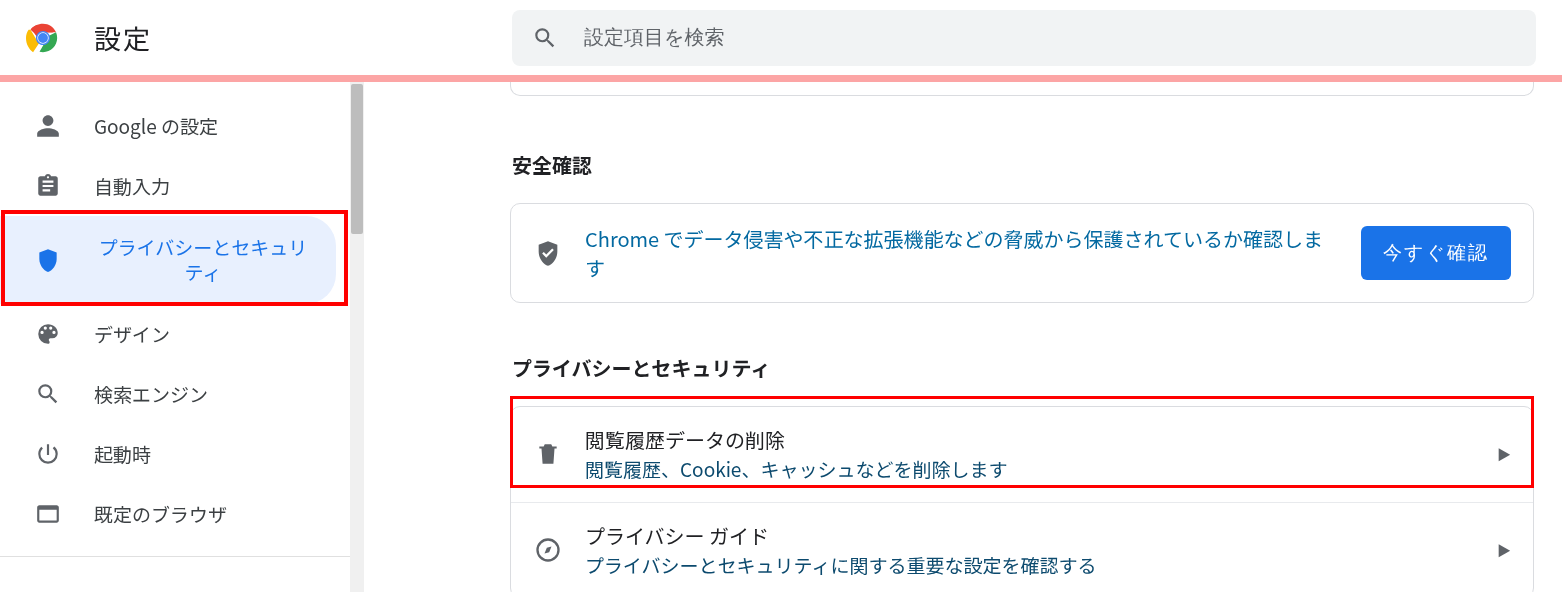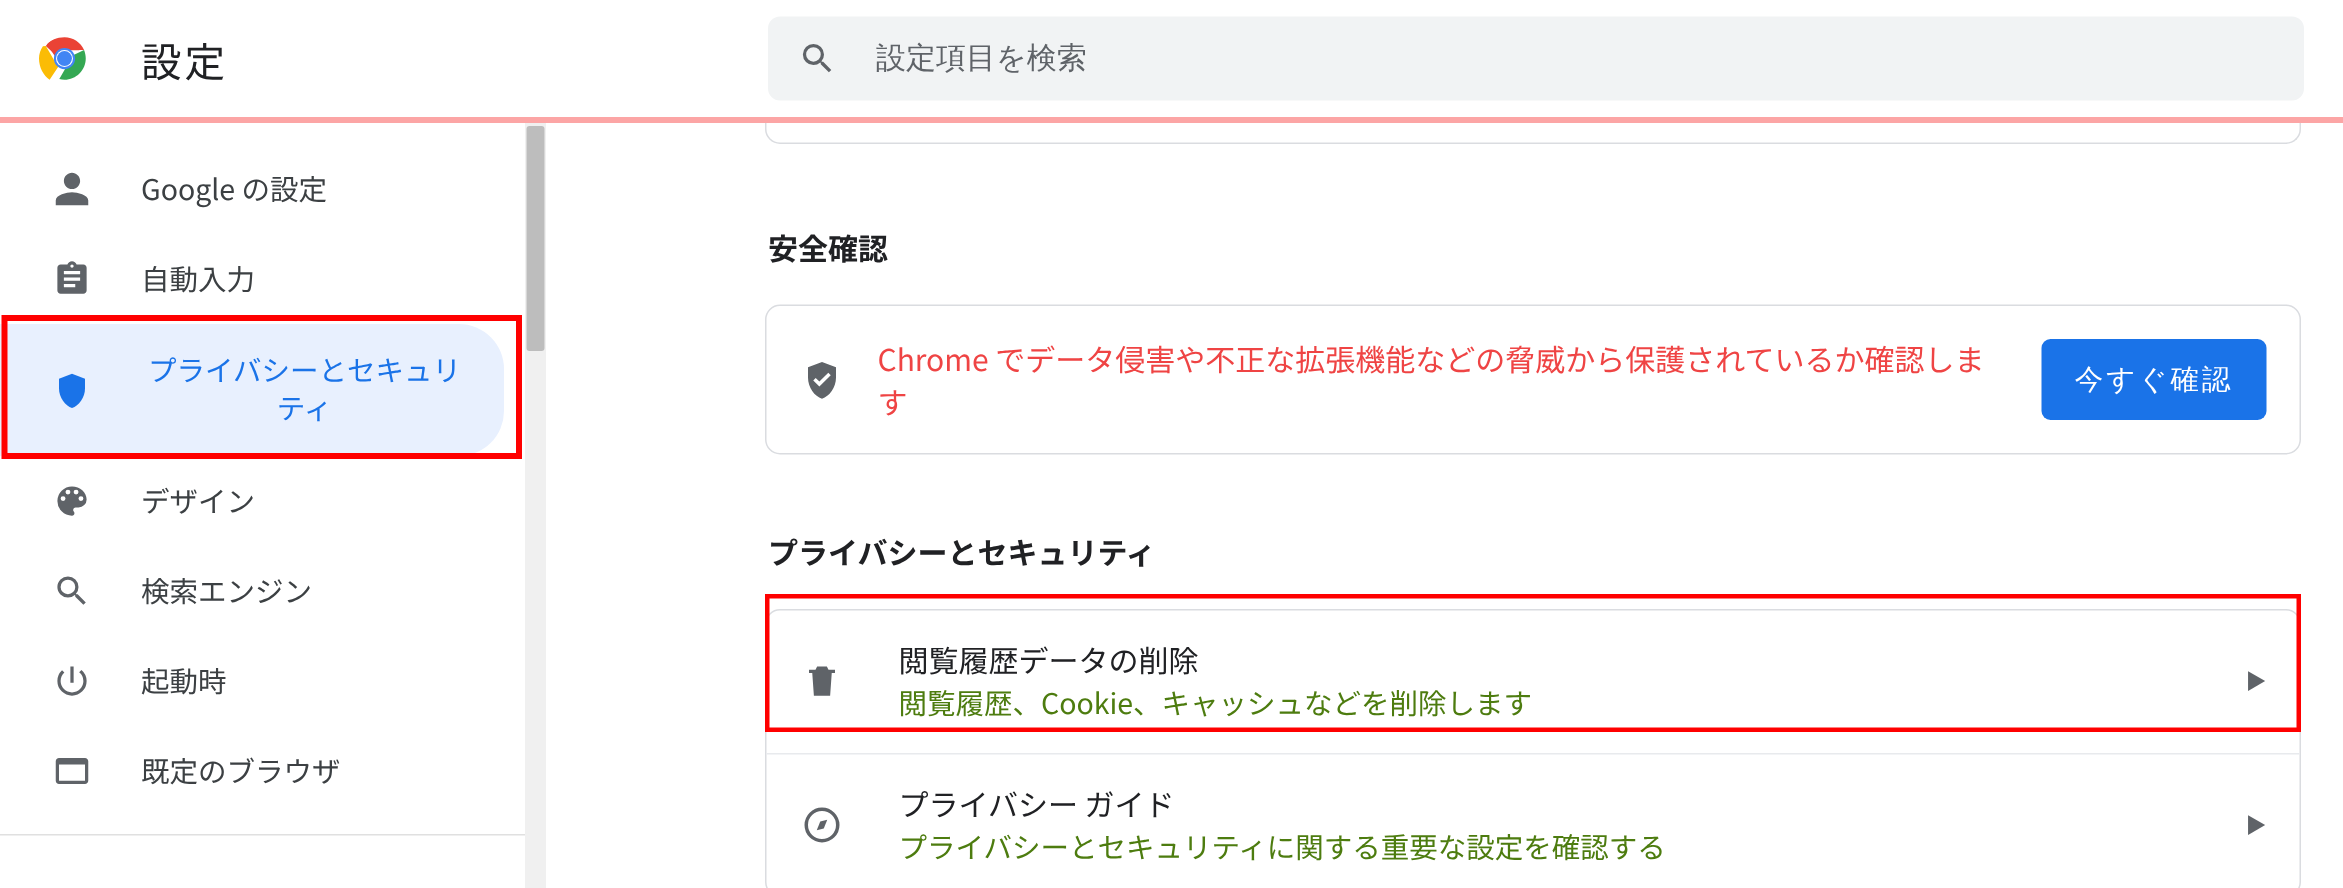--- a/index.html
+++ b/index.html
@@ -10,21 +10,21 @@
     width: 1562px;
     height: 592px;
     overflow: hidden;
   }
 
   
   .topbar {
     display: flex;
     align-items: center;
     height: 82px;
-    border-bottom: 4px solid #fca5a5;
+    border-bottom: 7px solid #fca5a5;
     padding: 0 0 0 26px;
   }
   .chrome-logo {
     width: 34px; height: 34px;
     display: inline-flex; align-items: center; justify-content: center;
   }
   .page-title {
     font-size: 27px;
     margin-left: 34px;
     letter-spacing: 2px;
@@ -143,51 +143,51 @@
 
   .safety-card {
     display: flex;
     align-items: center;
     padding: 20px 22px;
     gap: 22px;
   }
   .safety-text {
     flex: 1;
     font-size: 20px;
-    color: #ef4444;
+    color: #0369a1;
   }
   .btn-primary {
     background: #1a73e8;
     color: #fff;
     border: none;
     font-size: 19px;
     letter-spacing: 2px;
     padding: 14px 22px;
     border-radius: 6px;
     cursor: pointer;
   }
 
   .list-card { padding: 0; }
   .list-row {
     display: flex;
     align-items: center;
     padding: 18px 22px;
-    gap: 36px;
+    gap: 22px;
     border-top: 1px solid #e8eaed;
   }
   .list-row:first-child { border-top: none; }
   .row-icon {
     width: 30px; height: 30px;
     flex: 0 0 30px;
     display: inline-flex; align-items: center; justify-content: center;
     color: #5f6368;
   }
   .row-body { flex: 1; }
   .row-title { font-size: 20px; color: #202124; line-height: 1.5; }
-  .row-sub   { font-size: 19px; color: #4d7c0f; line-height: 1.5; }
+  .row-sub   { font-size: 19px; color: #0c4a6e; line-height: 1.5; }
   .arrow { color: #5f6368; font-size: 14px; }
 
   .privacy-highlight {
     position: absolute;
     left: 160px; width: 1024px;
     top: 314px; height: 92px;
     border: 3px solid #ff0000;
     pointer-events: none;
   }
 

